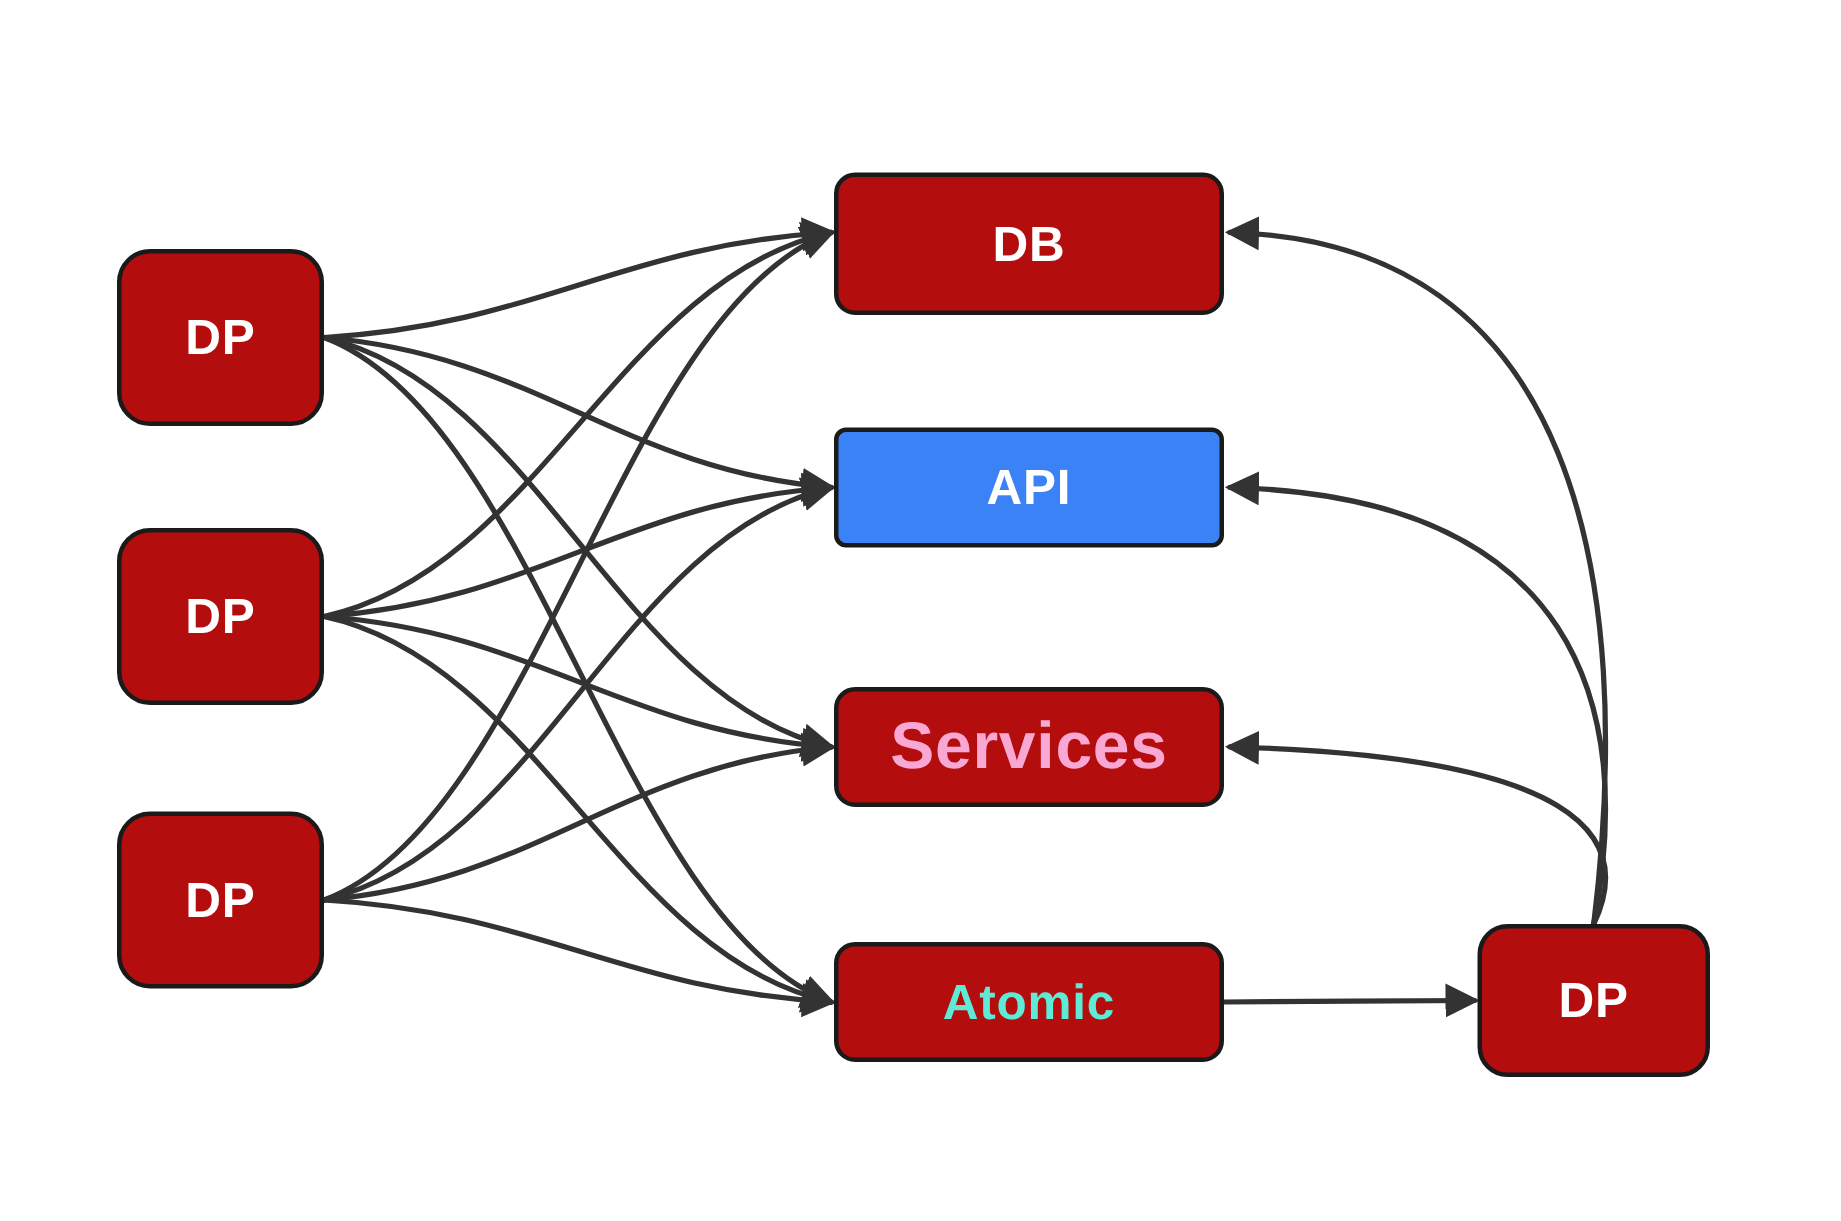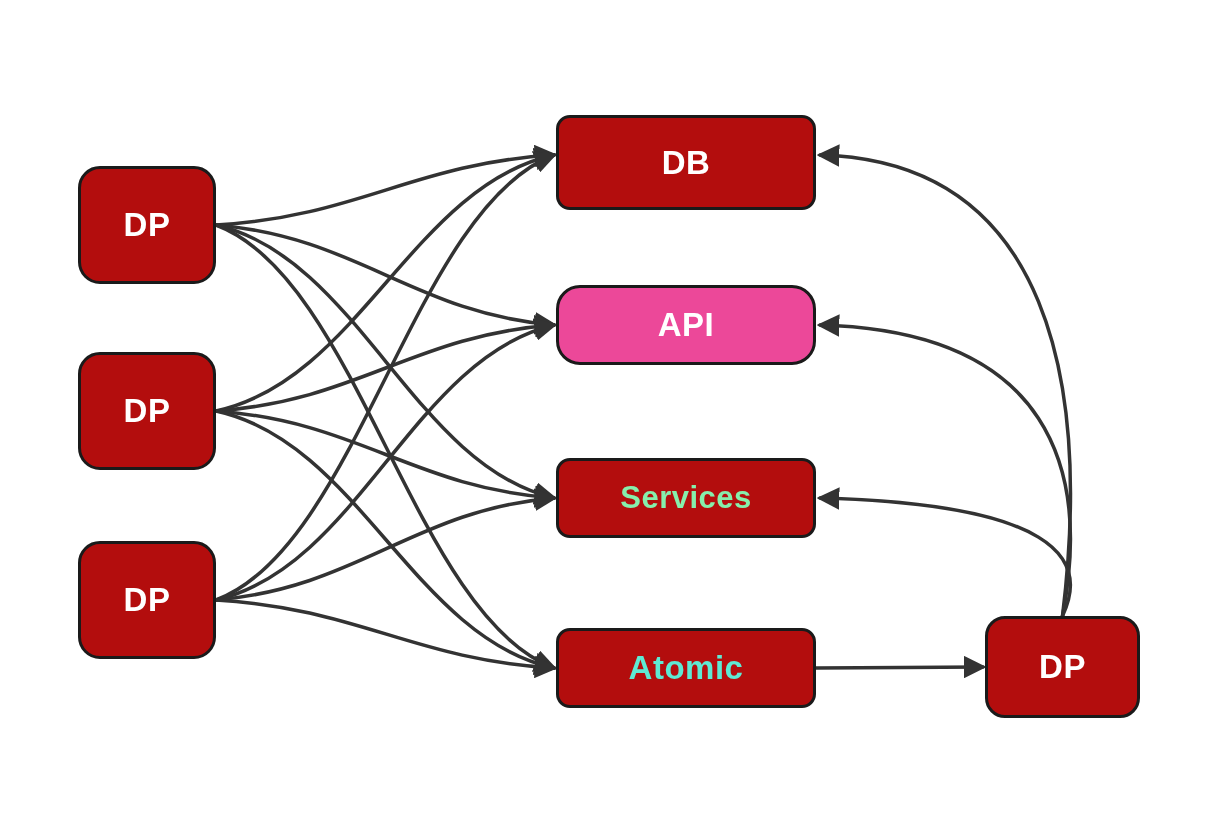--- a/index.html
+++ b/index.html
@@ -67,25 +67,25 @@
       </div>
       <div class="node" style="left: 78px; top: 352px; width: 138px; height: 118px; background: rgb(179, 13, 13); border-color: rgb(26, 26, 26); border-width: 3px; border-radius: 22px;">
         <span class="node-label" style="color: rgb(255, 255, 255); font-size: 33px;">DP</span>
       </div>
       <div class="node" style="left: 78px; top: 541px; width: 138px; height: 118px; background: rgb(179, 13, 13); border-color: rgb(26, 26, 26); border-width: 3px; border-radius: 22px;">
         <span class="node-label" style="color: rgb(255, 255, 255); font-size: 33px;">DP</span>
       </div>
       <div class="node" style="left: 556px; top: 115px; width: 260px; height: 95px; background: rgb(179, 13, 13); border-color: rgb(26, 26, 26); border-width: 3px; border-radius: 14px;">
         <span class="node-label" style="color: rgb(255, 255, 255); font-size: 33px;">DB</span>
       </div>
-      <div class="node" style="left: 556px; top: 285px; width: 260px; height: 80px; background: #ec4899; border-color: rgb(26, 26, 26); border-width: 3px; border-radius: 24px;">
+      <div class="node" style="left: 556px; top: 285px; width: 260px; height: 80px; background: #3b82f6; border-color: rgb(26, 26, 26); border-width: 3px; border-radius: 8px;">
         <span class="node-label" style="color: rgb(255, 255, 255); font-size: 33px;">API</span>
       </div>
       <div class="node" style="left: 556px; top: 458px; width: 260px; height: 80px; background: rgb(179, 13, 13); border-color: rgb(26, 26, 26); border-width: 3px; border-radius: 14px;">
-        <span class="node-label" style="color: #86efac; font-size: 31px;">Services</span>
+        <span class="node-label" style="color: #f9a8d4; font-size: 44px;">Services</span>
       </div>
       <div class="node" style="left: 556px; top: 628px; width: 260px; height: 80px; background: rgb(179, 13, 13); border-color: rgb(26, 26, 26); border-width: 3px; border-radius: 14px;">
         <span class="node-label" style="color: #5eead4; font-size: 33px;">Atomic</span>
       </div>
       <div class="node" style="left: 985px; top: 616px; width: 155px; height: 102px; background: rgb(179, 13, 13); border-color: rgb(26, 26, 26); border-width: 3px; border-radius: 20px;">
         <span class="node-label" style="color: rgb(255, 255, 255); font-size: 33px;">DP</span>
       </div>
     </div>
 </div>
 

